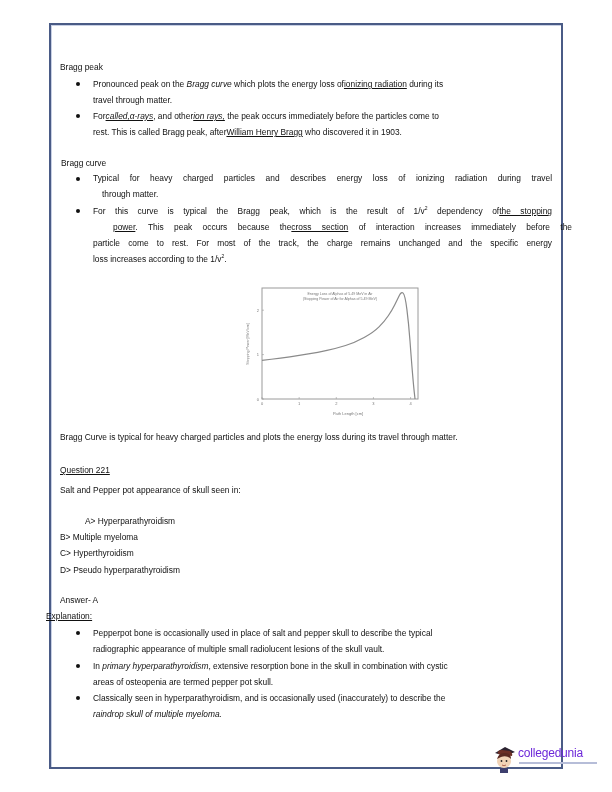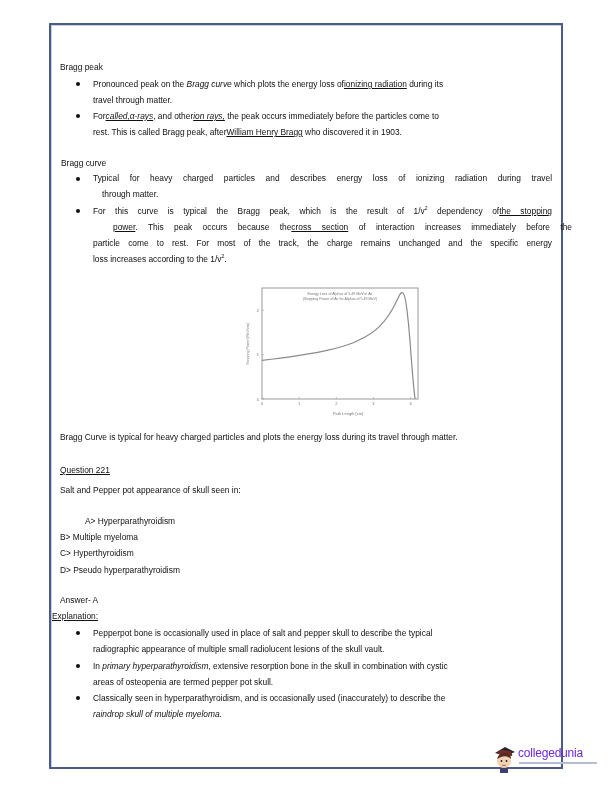--- a/index.html
+++ b/index.html
@@ -78,21 +78,21 @@
 
 <div class="txt b u" style="left:60px;top:462px;">Question 221</div>
 <div class="txt b" style="left:60px;top:482px;">Salt and Pepper pot appearance of skull seen in:</div>
 
 <div class="txt b" style="left:60px;top:513px;margin-left:25px;">A&gt; Hyperparathyroidism</div>
 <div class="txt b" style="left:60px;top:529px;">B&gt; Multiple myeloma</div>
 <div class="txt b" style="left:60px;top:545px;">C&gt; Hyperthyroidism</div>
 <div class="txt b" style="left:60px;top:562px;">D&gt; Pseudo hyperparathyroidism</div>
 
 <div class="txt b" style="left:60px;top:592px;">Answer- A</div>
-<div class="txt b u" style="left:52px;top:608px;">Explanation:</div>
+<div class="txt b u" style="left:46px;top:608px;">Explanation:</div>
 
 <div class="bullet" style="left:76px;top:631px;"></div>
 <div class="txt" style="left:93px;top:625px;"><span class="b">Pepperpot bone</span><span> is occasionally used in place of salt and pepper skull to describe the typical</span></div>
 <div class="txt" style="left:93px;top:641px;">radiographic appearance of multiple small radiolucent lesions of the skull  vault.</div>
 
 <div class="bullet" style="left:76px;top:664px;"></div>
 <div class="txt" style="left:93px;top:658px;"><span> In </span><span class="b i">primary hyperparathyroidism</span><span>, extensive resorption bone in the skull in combination with cystic</span></div>
 <div class="txt" style="left:93px;top:674px;"><span>areas of osteopenia are termed </span><span class="b">pepper pot skul</span><span>l.</span></div>
 
 <div class="bullet" style="left:76px;top:696px;"></div>

